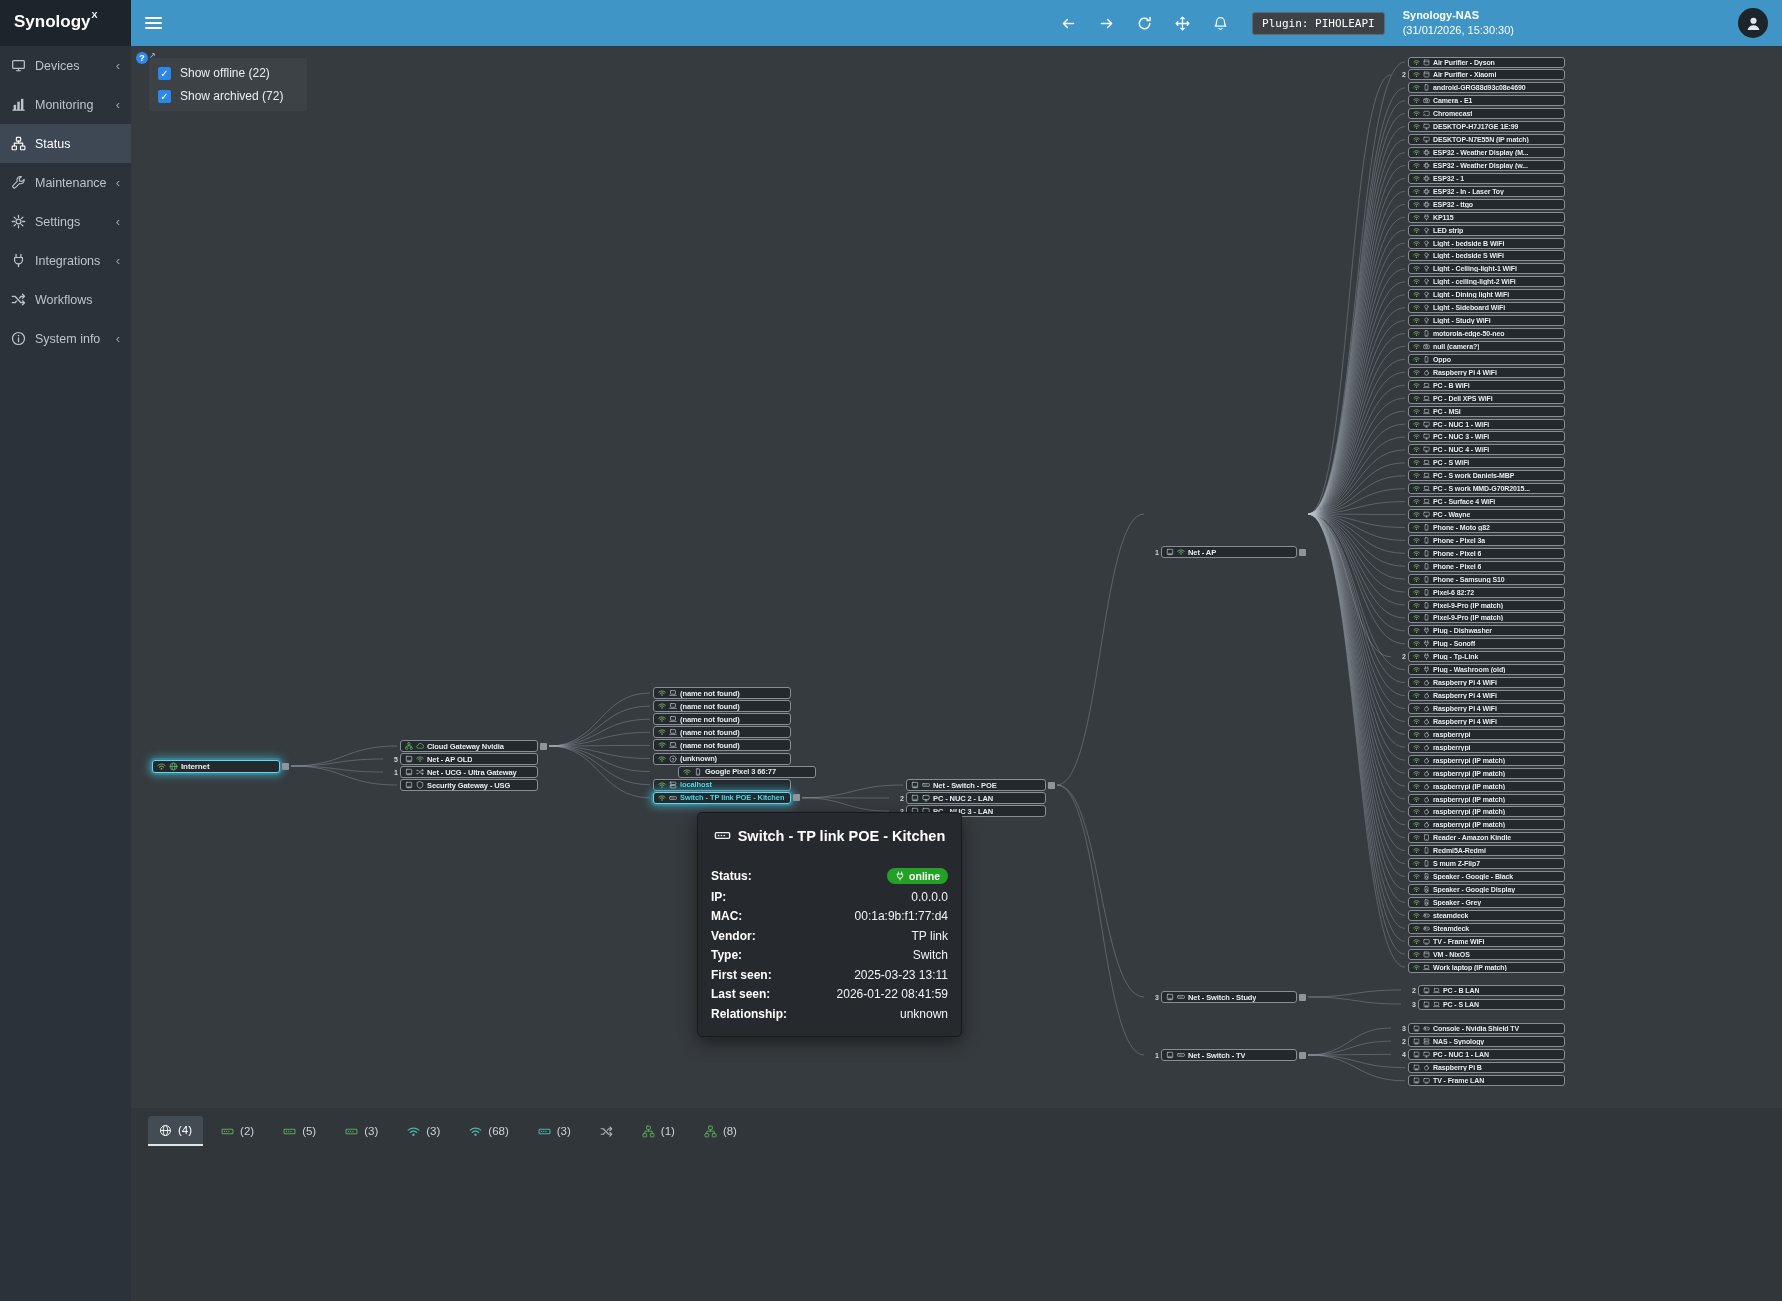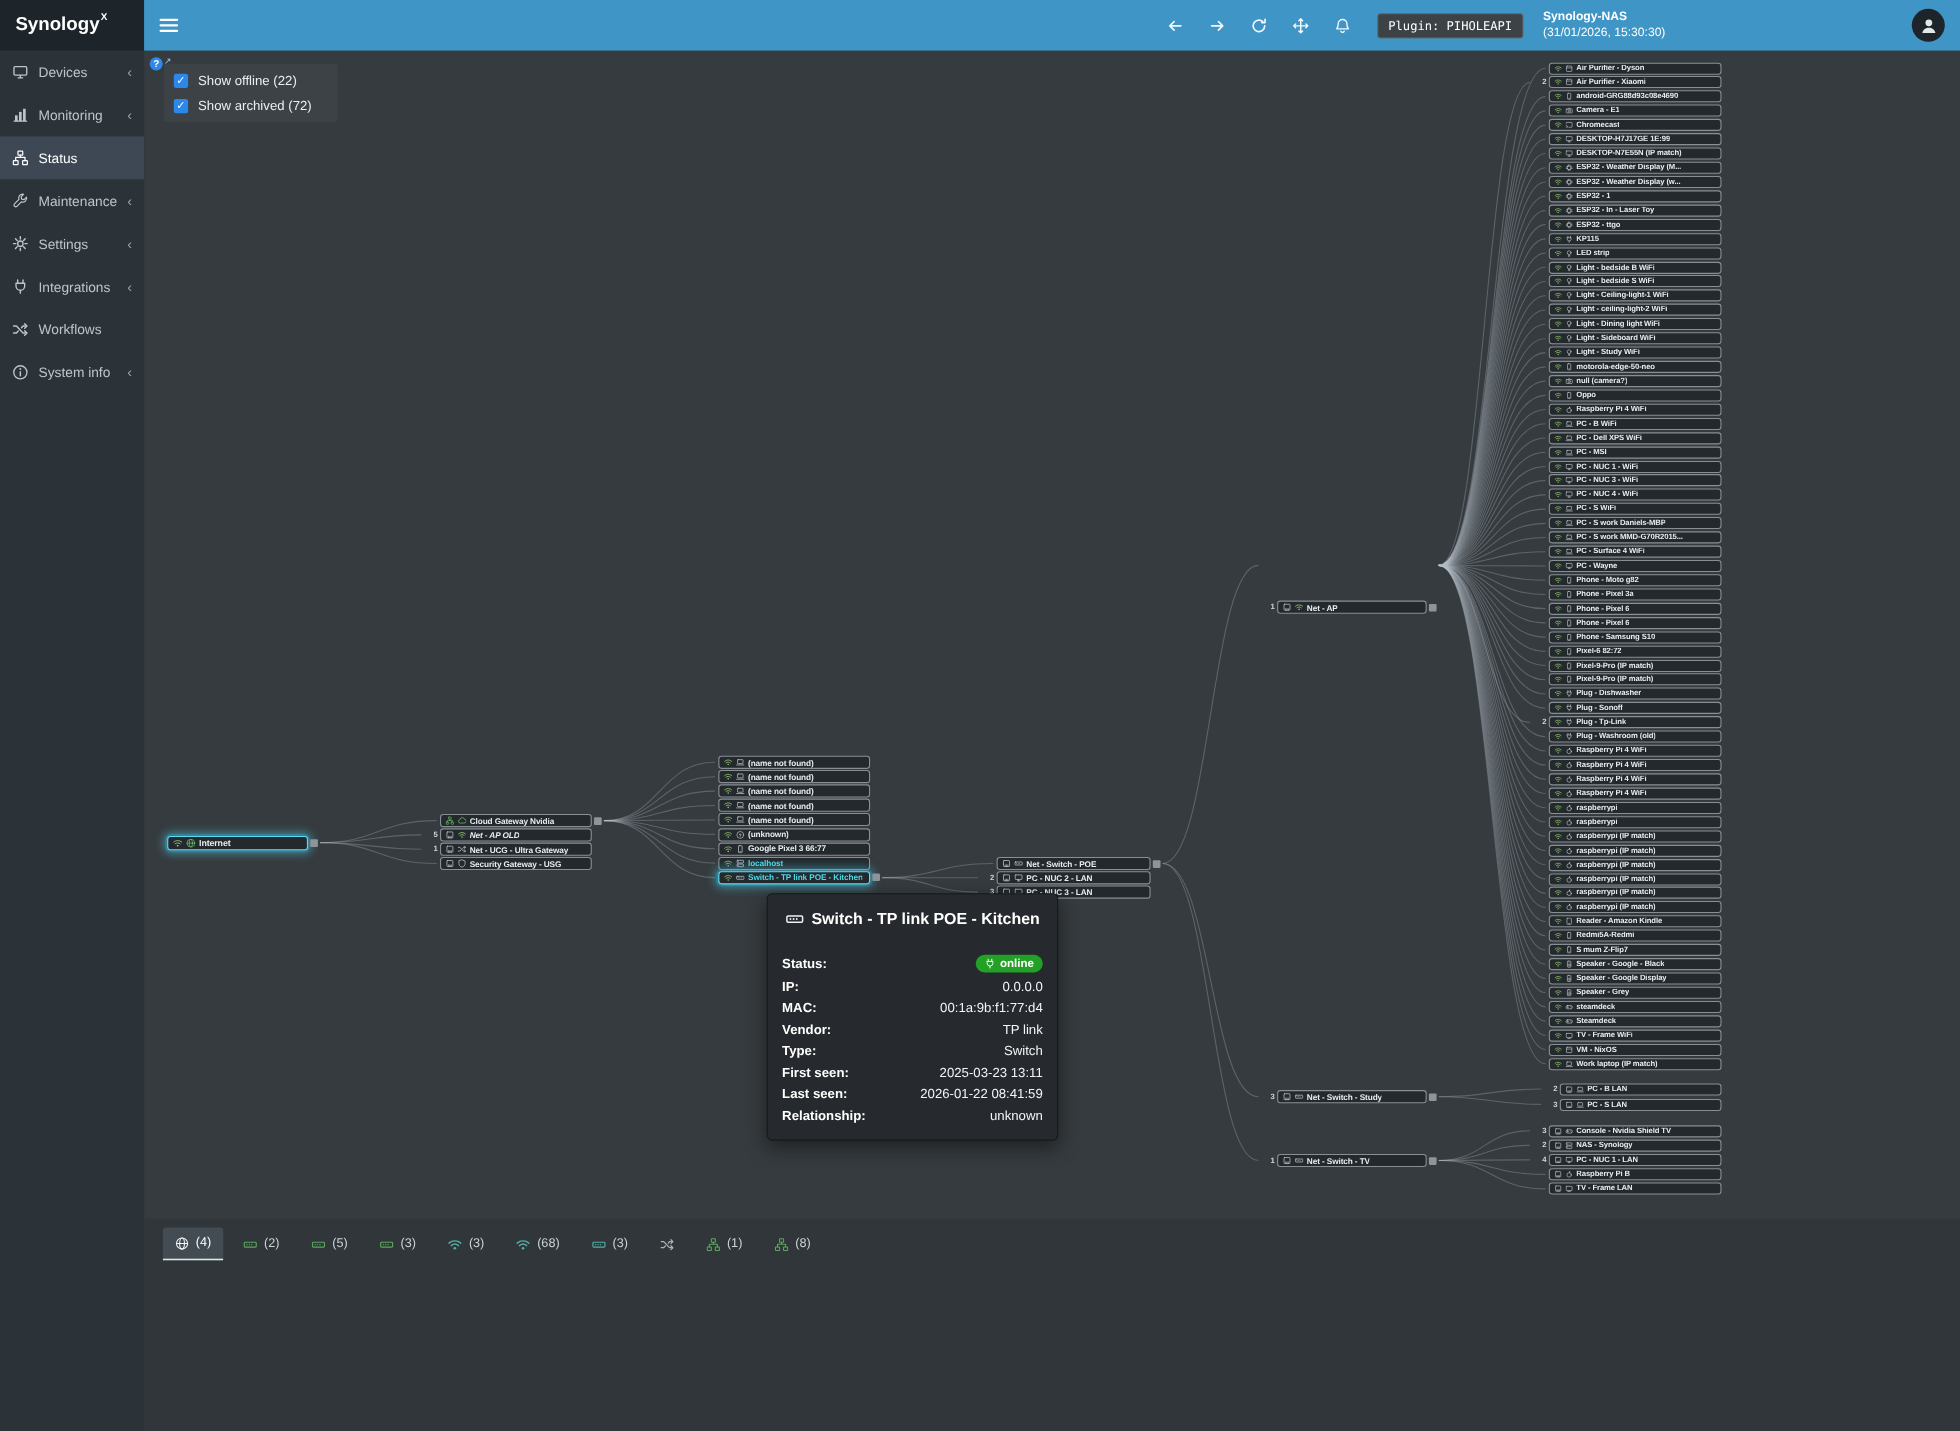--- a/index.html
+++ b/index.html
@@ -367,21 +367,21 @@
                 <path d="M5.6 13.4v-3M8 13.4v-3M10.4 13.4v-3" stroke="#c3cdd2" stroke-width="1.2"></path>
               </svg>
             </span>
             <span class="nicon">
               <svg width="8" height="8" viewBox="0 0 16 16" fill="none" stroke-linecap="round" stroke-linejoin="round">
                 <path d="M1.5 6.3C5 2.9 11 2.9 14.5 6.3" stroke="#8fbf6f" stroke-width="1.6"></path>
                 <path d="M4 9.1C6.4 7 9.6 7 12 9.1" stroke="#8fbf6f" stroke-width="1.6"></path>
                 <circle cx="8" cy="12" r="1.5" fill="#8fbf6f"></circle>
               </svg>
             </span>
-            <span class="lbl" style="font-size: 7.5px; font-style: italic;">Net - AP OLD</span>
+            <span class="lbl" style="font-size: 7.5px;">Net - AP OLD</span>
           </div>
         </div>
         <div class="nwrap" style="left: 253px; top: 720px; height: 12px;">
           <span class="ncount">1</span>
           <div class="node" style="width: 138px; height: 12px;">
             <span class="nicon">
               <svg width="8" height="8" viewBox="0 0 16 16" fill="none" stroke-linecap="round" stroke-linejoin="round">
                 <rect x="2.6" y="2.6" width="10.8" height="10.8" rx="1" stroke="#c3cdd2" stroke-width="1.3"></rect>
                 <path d="M5.6 13.4v-3M8 13.4v-3M10.4 13.4v-3" stroke="#c3cdd2" stroke-width="1.2"></path>
               </svg>
@@ -521,21 +521,21 @@
               <svg width="8" height="8" viewBox="0 0 16 16" fill="none" stroke-linecap="round" stroke-linejoin="round">
                 <circle cx="8" cy="8" r="6.2" stroke="#c3cdd2" stroke-width="1.2"></circle>
                 <text x="8" y="11" text-anchor="middle" font-size="8.5" font-weight="bold" fill="#c3cdd2">?</text>
               </svg>
             </span>
             <span class="lbl" style="font-size: 7.5px;">(unknown)</span>
           </div>
         </div>
         <div class="nwrap" style="left: 506px; top: 719.6px; height: 12px;">
           <span class="ncount"></span>
-          <div class="node" style="width: 138px; height: 12px;">
+          <div class="node" style="width: 138px; height: 12px; margin-left: 25px;">
             <span class="nicon">
               <svg width="8" height="8" viewBox="0 0 16 16" fill="none" stroke-linecap="round" stroke-linejoin="round">
                 <path d="M1.5 6.3C5 2.9 11 2.9 14.5 6.3" stroke="#8fbf6f" stroke-width="1.6"></path>
                 <path d="M4 9.1C6.4 7 9.6 7 12 9.1" stroke="#8fbf6f" stroke-width="1.6"></path>
                 <circle cx="8" cy="12" r="1.5" fill="#8fbf6f"></circle>
               </svg>
             </span>
             <span class="nicon">
               <svg width="8" height="8" viewBox="0 0 16 16" fill="none" stroke-linecap="round" stroke-linejoin="round">
                 <rect x="4.7" y="1.6" width="6.6" height="12.8" rx="1.3" stroke="#c3cdd2" stroke-width="1.3"></rect>

